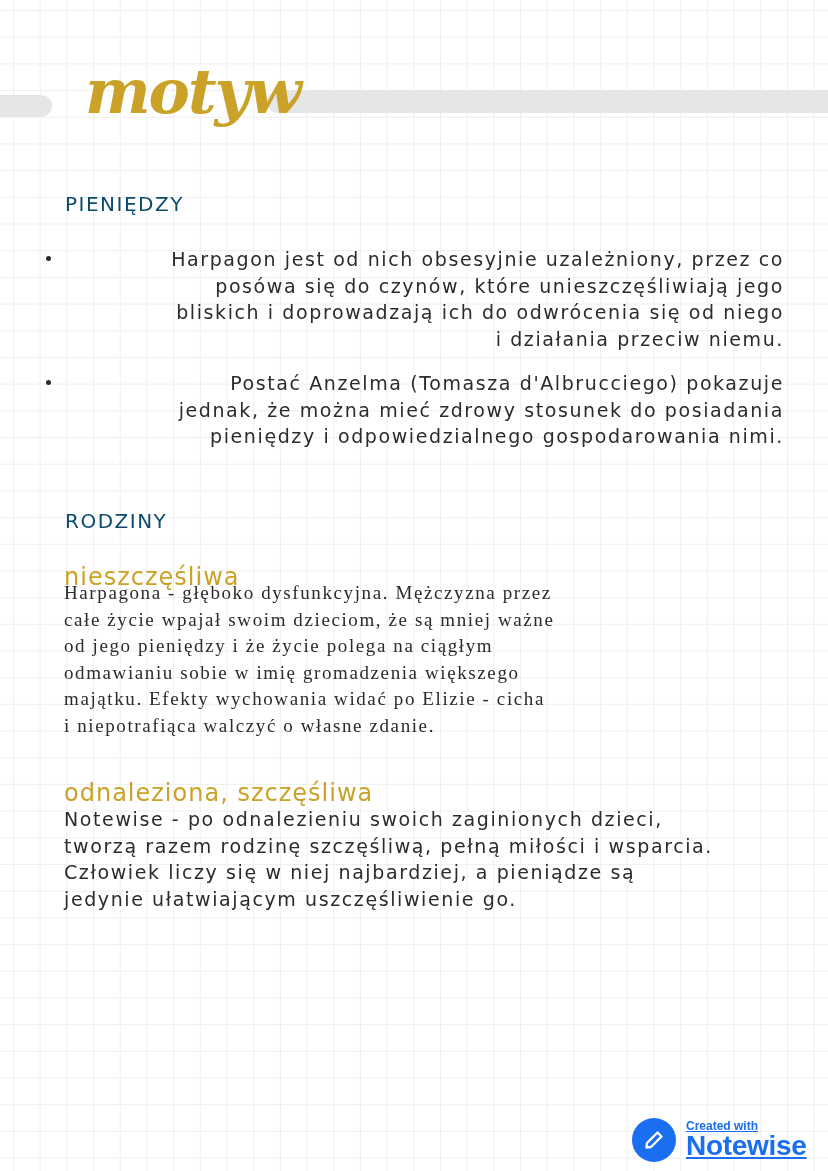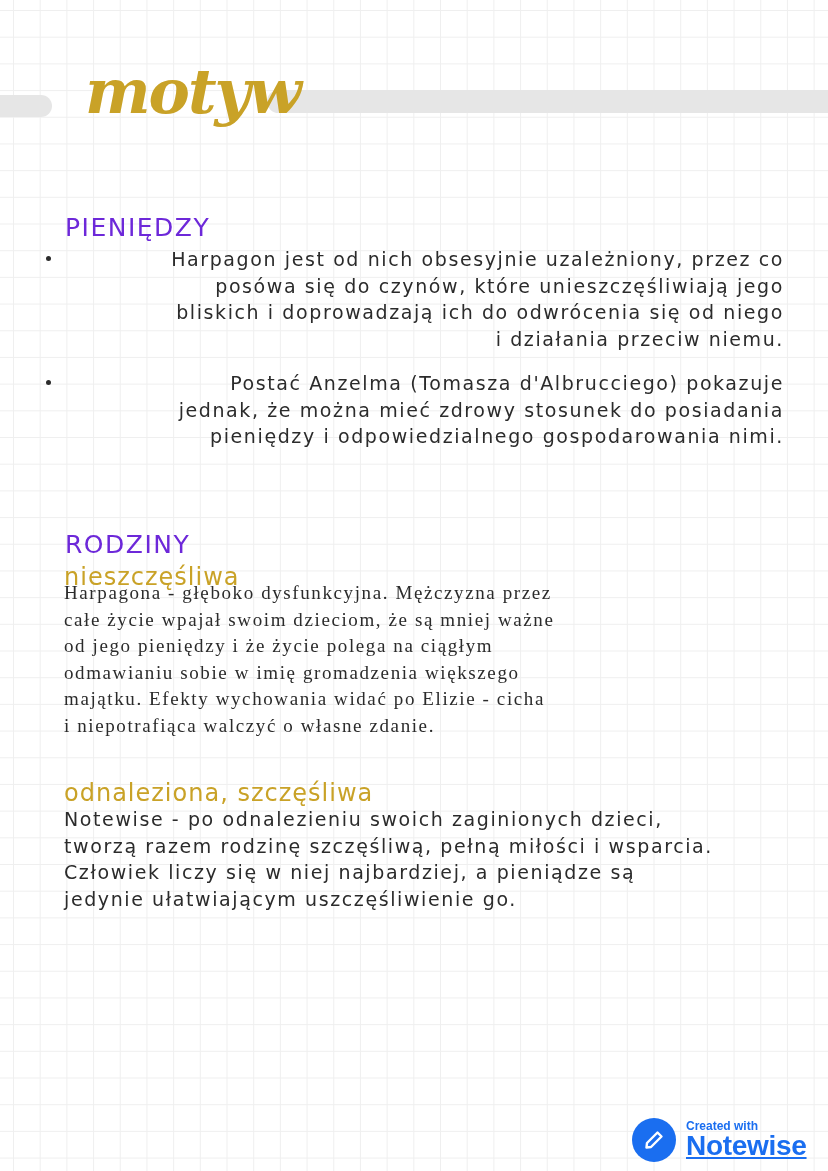--- a/index.html
+++ b/index.html
@@ -22,23 +22,22 @@
     position: absolute; left: 267px; top: 90px; width: 575px; height: 23px;
     background: #e6e6e6; border-radius: 12px 0 0 12px;
   }
   .title {
     position: absolute; left: 62px; top: 52px;
     font-family: "DejaVu Serif", serif; font-style: italic; font-weight: bold;
     font-size: 62px; color: #c9a227; letter-spacing: -2px; line-height: 80px; margin-left: 23px;
   }
   .section-heading {
     position: absolute; left: 65px;
-    font-size: 25px; color: #6d28d9; letter-spacing: 1.5px;
+    font-size: 20px; color: #0c4a6e; letter-spacing: 1.5px;
     font-weight: normal;
-    margin-top: 21px;
   }
   .sub-heading {
     position: absolute; left: 64px;
     font-size: 24px; color: #c9a227; letter-spacing: 1px;
   }
   .bullet-list { position: absolute; left: 44px; width: 740px; margin: 0; padding: 0; list-style: none; }
   .bullet-item { position: relative; padding-left: 22px; text-align: right; }
   .bullet-dot {
     position: absolute; left: 2px; top: 10px; width: 5px; height: 5px;
     border-radius: 50%; background: #2b2b2b;
@@ -49,21 +48,21 @@
   }
   .para { position: absolute; left: 64px; width: 740px; }
   .badge {
     position: absolute; left: 632px; top: 1118px; display: flex; align-items: center;
   }
   .badge-icon {
     width: 44px; height: 44px; border-radius: 50%; background: #1a6ef0;
     display: flex; align-items: center; justify-content: center;
   }
   .badge-text { margin-left: 10px; color: #1a6ef0; font-family: "Liberation Sans", sans-serif; }
-  .badge-small { font-size: 12px; font-weight: bold; line-height: 12px; }
+  .badge-small { font-size: 12px; font-weight: bold; line-height: 12px; text-decoration: underline; }
   .badge-big { font-size: 28px; font-weight: bold; line-height: 28px; letter-spacing: -0.3px; text-decoration: underline; }
 </style>
 </head>
 <body>
 
 <div class="header-bar-left"></div>
 <div class="header-bar-right"></div>
 <div class="title">motyw</div>
 
 <div class="section-heading" style="top:192px;">PIENIĘDZY</div>

